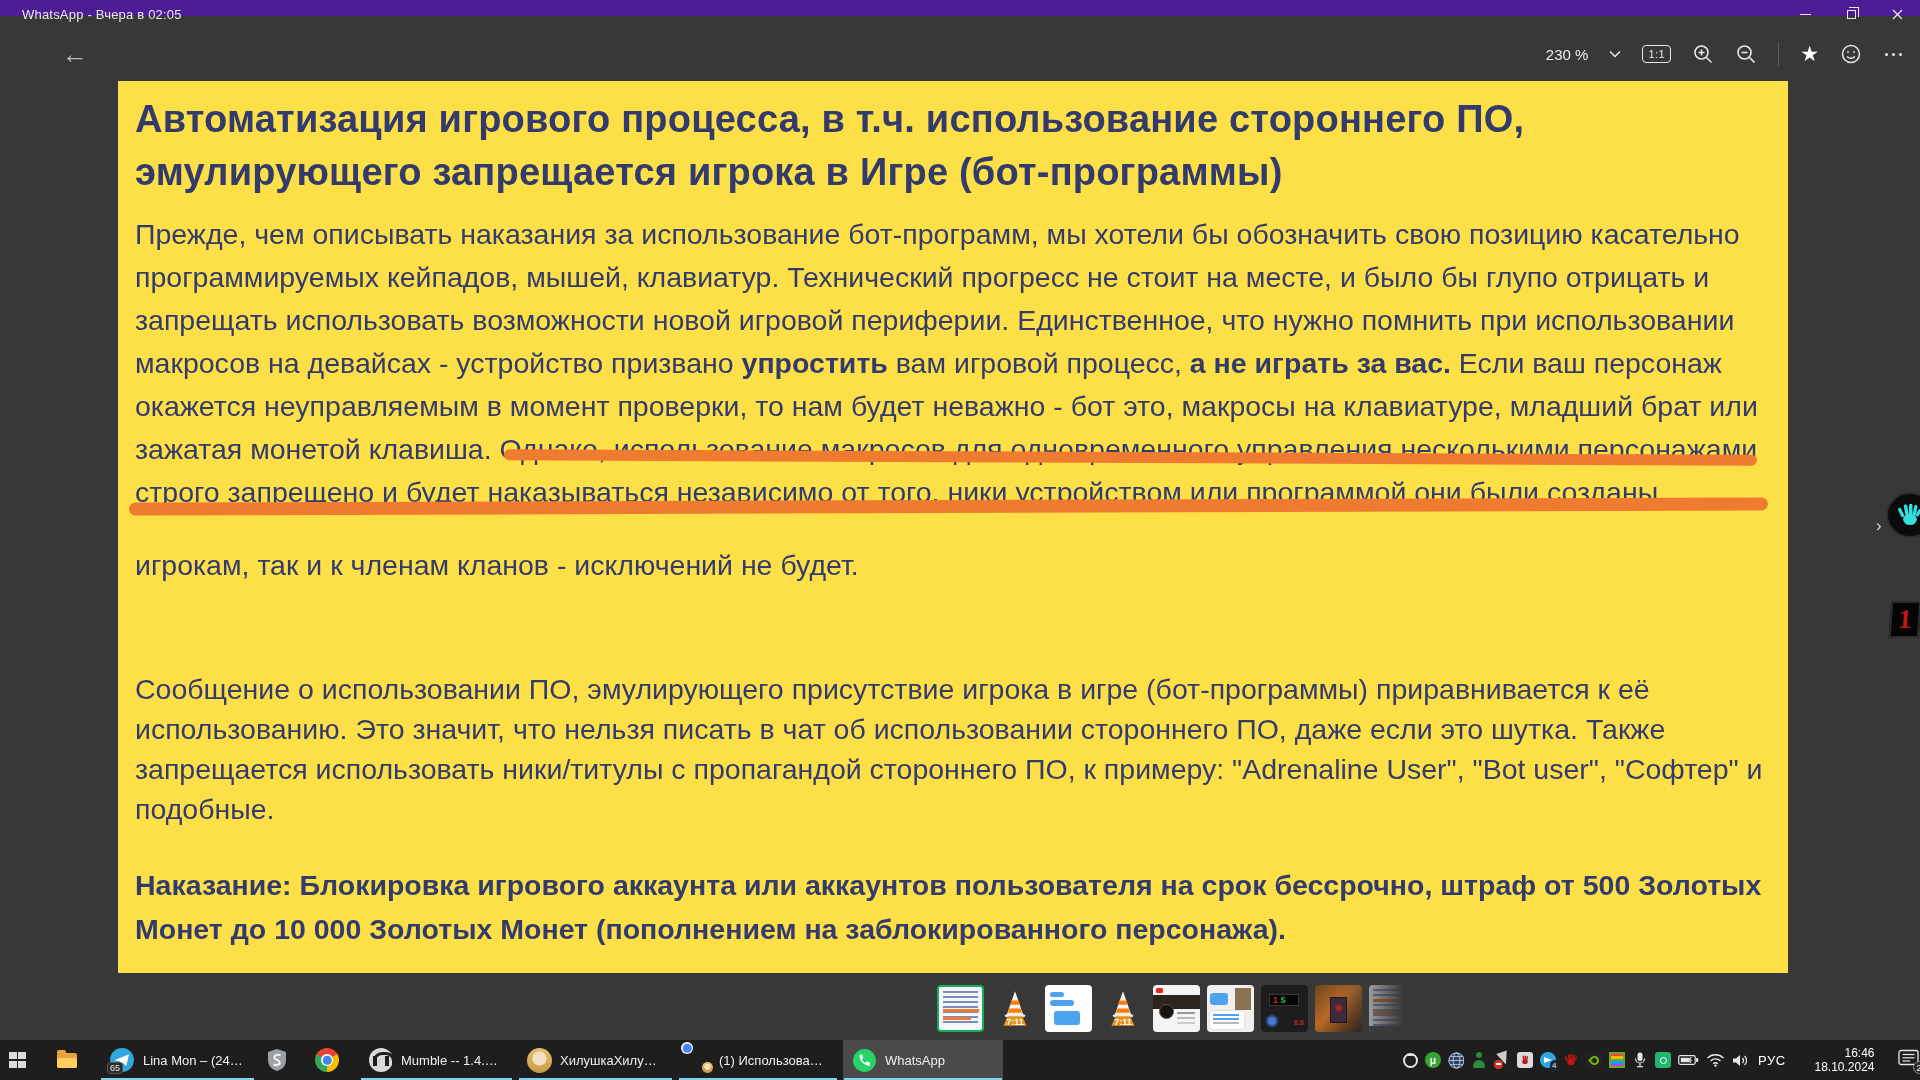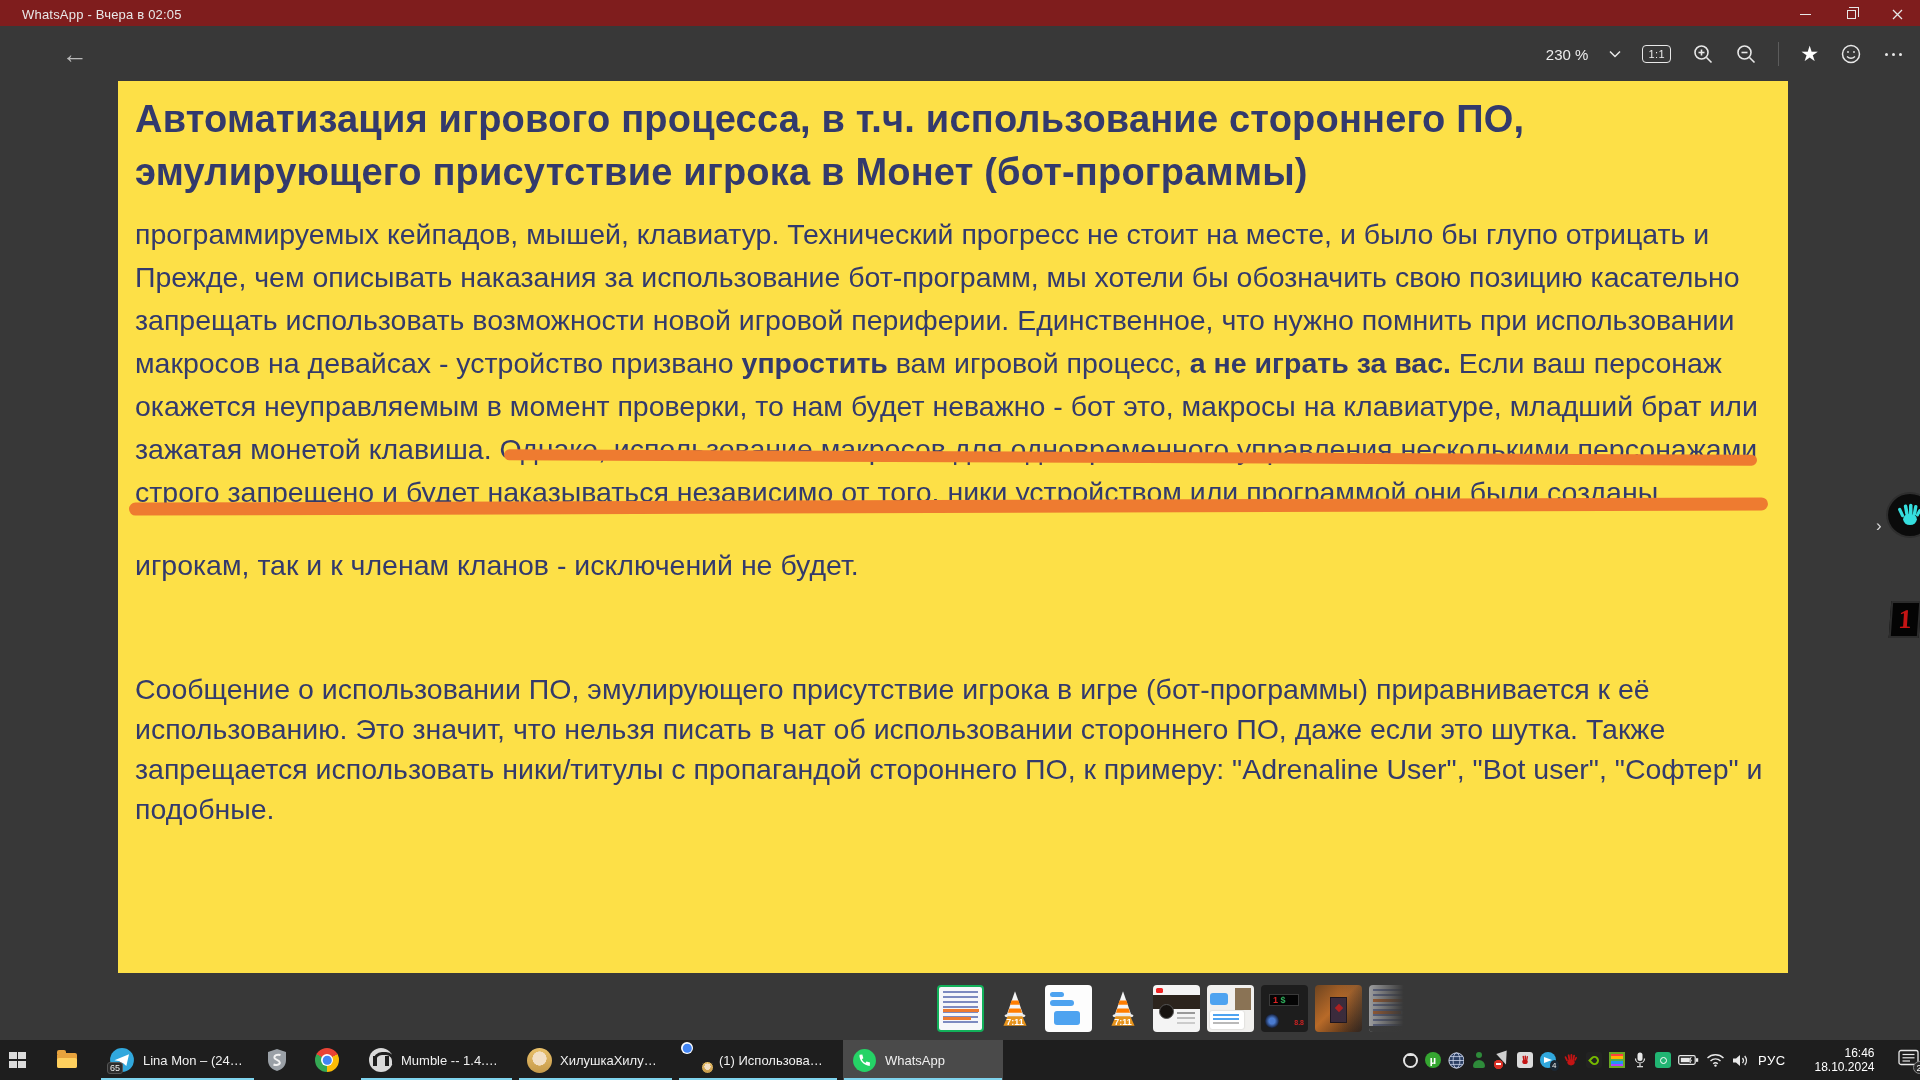--- a/index.html
+++ b/index.html
@@ -1,19 +1,19 @@
 <!DOCTYPE html>
 <html><head>
 <meta charset="utf-8">
 <style>
   *{margin:0;padding:0;box-sizing:border-box}
   html,body{width:1920px;height:1080px;overflow:hidden;background:#383838;font-family:"Liberation Sans",sans-serif;}
 
   
-  #titlebar{position:absolute;left:0;top:0;width:1920px;height:26px;background:#7f1d1d;color:#e8e8e8;z-index:30}
+  #titlebar{position:absolute;left:0;top:0;width:1920px;height:16px;background:#4c1d95;color:#e8e8e8;z-index:30}
   #title-text{position:absolute;left:22px;top:7px;font-size:13px;letter-spacing:.2px}
   .winctl{position:absolute;right:0;top:0;display:flex;height:28px}
   .winbtn{width:46px;height:28px;display:flex;align-items:center;justify-content:center}
   .min-glyph{width:11px;height:1px;background:#e8e8e8}
   .restore-glyph{width:9px;height:9px;border:1px solid #e8e8e8;position:relative}
   .restore-glyph::before{content:"";position:absolute;left:1px;top:-4px;width:9px;height:9px;border-top:1px solid #e8e8e8;border-right:1px solid #e8e8e8}
 
   
   #toolbar{position:absolute;left:0;top:28px;width:1920px;height:52px;background:#383838;z-index:20}
   #back-btn{position:absolute;left:55px;top:8px;width:40px;height:36px;color:#b9b9b9;font-size:26px;display:flex;align-items:center;justify-content:center}
@@ -174,39 +174,43 @@
         <circle cx="14" cy="9" r="0.9" fill="#e8e8e8" stroke="none"></circle>
         <path d="M7 13.5 Q11 17 15 13.5"></path>
       </svg>
     <span class="dots"><span></span><span></span><span></span></span>
   </div>
 </div>
 
 <div id="doc">
   <div id="doc-heading">
       <div class="tl">Автоматизация игрового процесса, в т.ч. использование стороннего ПО,</div>
-      <div class="tl">эмулирующего присутствие игрока в Монет (бот-программы)</div>
+      <div class="tl">эмулирующего запрещается игрока в Игре (бот-программы)</div>
     </div>
   <div id="p1" class="doc-p">
+      <div class="tl"><span>Прежде, чем описывать наказания за использование бот-программ, мы хотели бы обозначить свою позицию касательно</span></div>
       <div class="tl"><span>программируемых кейпадов, мышей, клавиатур. Технический прогресс не стоит на месте, и было бы глупо отрицать и</span></div>
-      <div class="tl"><span>Прежде, чем описывать наказания за использование бот-программ, мы хотели бы обозначить свою позицию касательно</span></div>
       <div class="tl"><span>запрещать использовать возможности новой игровой периферии. Единственное, что нужно помнить при использовании</span></div>
       <div class="tl"><span>макросов на девайсах - устройство призвано </span><span class="b">упростить</span><span> вам игровой процесс, </span><span class="b">а не играть за вас.</span><span> Если ваш персонаж</span></div>
       <div class="tl"><span>окажется неуправляемым в момент проверки, то нам будет неважно - бот это, макросы на клавиатуре, младший брат или</span></div>
       <div class="tl"><span>зажатая монетой клавиша. Однако, использование макросов для одновременного управления несколькими персонажами</span></div>
       <div class="tl"><span>строго запрещено и будет наказываться независимо от того, ники устройством или программой они были созданы.</span></div>
     </div>
   <div id="p2" class="doc-p">
       <div class="tl">игрокам, так и к членам кланов - исключений не будет.</div>
     </div>
   <div id="p3" class="doc-p">
       <div class="tl">Сообщение о использовании ПО, эмулирующего присутствие игрока в игре (бот-программы) приравнивается к её</div>
       <div class="tl">использованию. Это значит, что нельзя писать в чат об использовании стороннего ПО, даже если это шутка. Также</div>
       <div class="tl">запрещается использовать ники/титулы с пропагандой стороннего ПО, к примеру: "Adrenaline User", "Bot user", "Софтер" и</div>
       <div class="tl">подобные.</div>
+    </div>
+  <div id="p4" class="doc-p">
+      <div class="tl">Наказание: Блокировка игрового аккаунта или аккаунтов пользователя на срок бессрочно, штраф от 500 Золотых</div>
+      <div class="tl">Монет до 10 000 Золотых Монет (пополнением на заблокированного персонажа).</div>
     </div>
   <div id="marker1" class="marker"></div>
   <div id="marker2" class="marker"></div>
 </div>
 
 <span id="hand-chevron">›</span>
 <div id="hand-overlay">
   <svg width="30" height="30" viewBox="0 0 24 24">
       <g fill="#35dede">
         <ellipse cx="12" cy="15.5" rx="5.5" ry="4.6"></ellipse>

